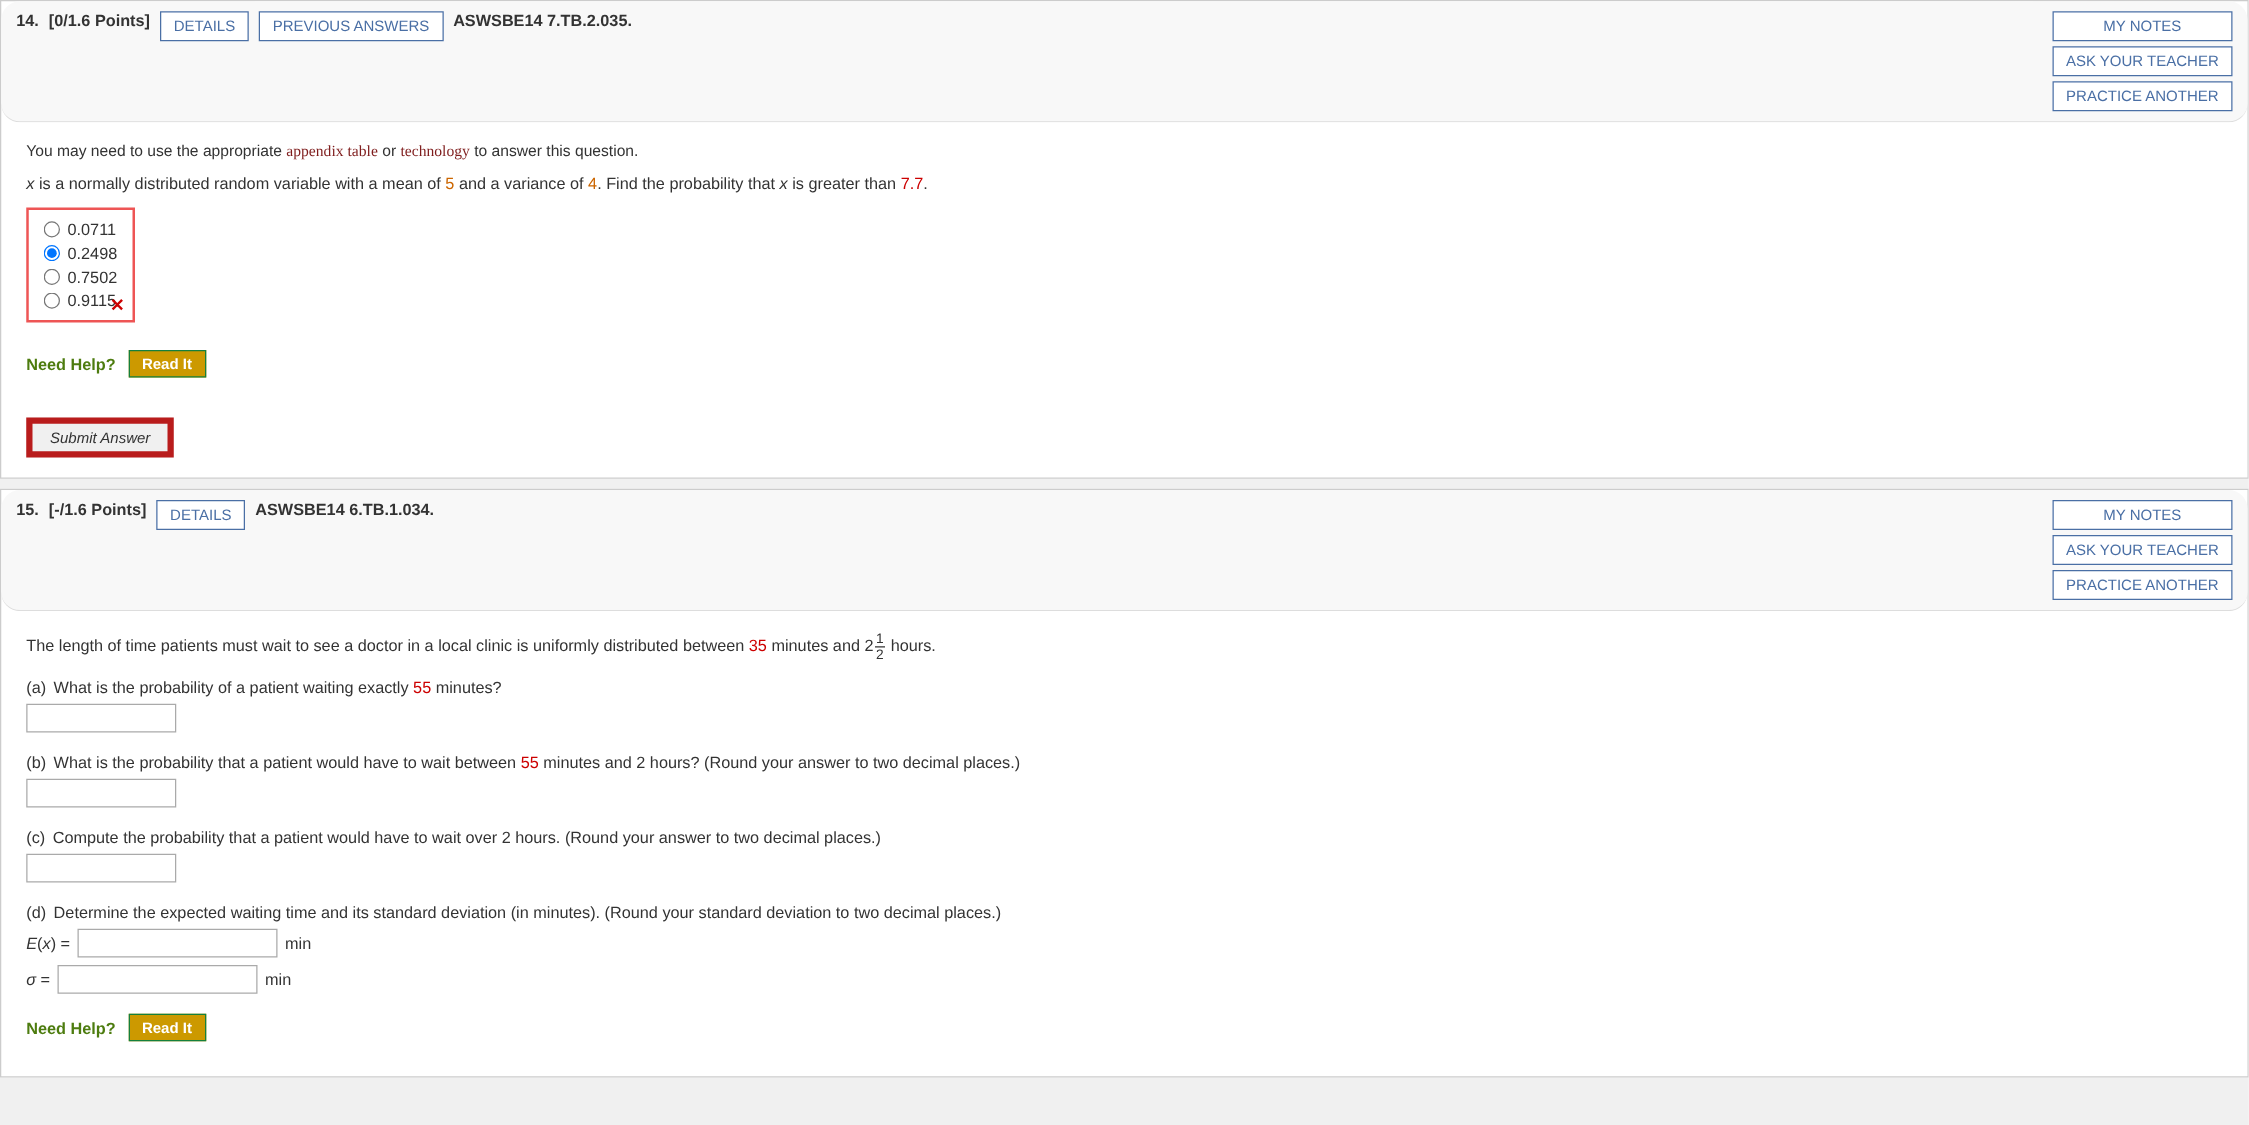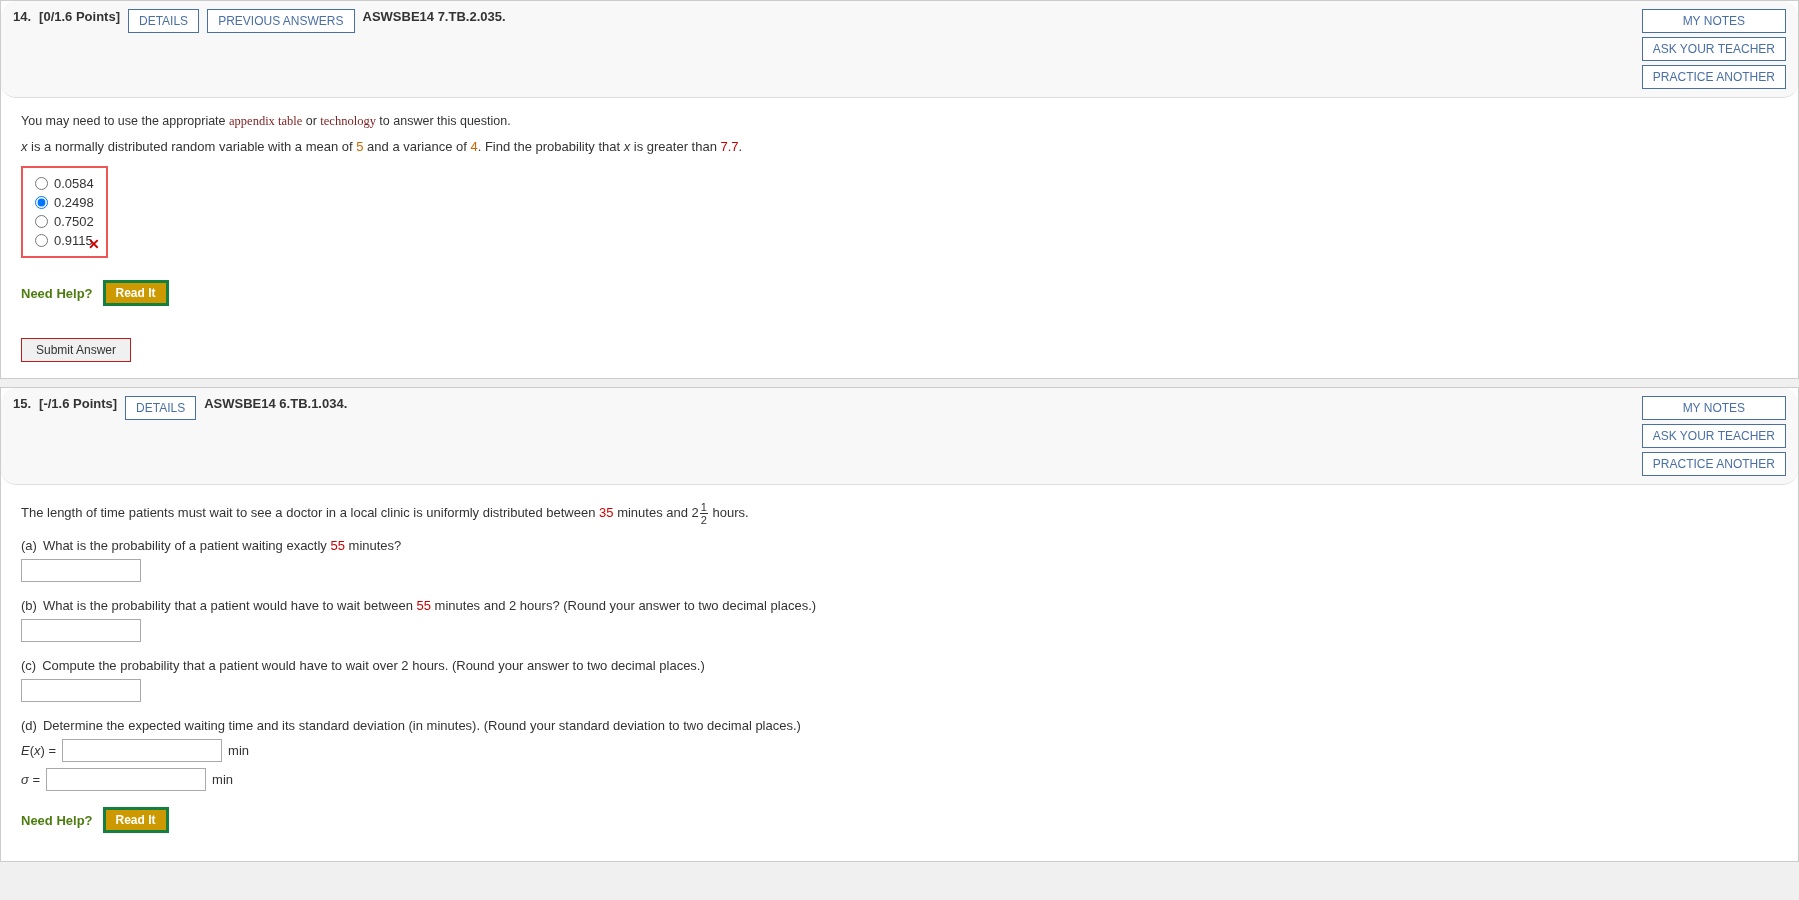--- a/index.html
+++ b/index.html
@@ -93,36 +93,37 @@
       margin-bottom: 12px;
     }
     .need-help-label {
       color: #4d7c0f;
       font-weight: bold;
       font-size: 13px;
     }
     .btn-read-it {
       background: #cc9900;
       color: #fff;
-      border: 3px solid #15803d;
+      border: 1px solid #15803d;
       padding: 3px 10px;
       font-size: 12px;
       cursor: pointer;
       font-weight: bold;
     }
     .submit-section {
       padding: 4px 20px 16px;
     }
     .btn-submit {
-      border: 1px solid #b91c1c;
+      border: 5px solid #b91c1c;
       background: #f0f0f0;
       color: #333;
       padding: 4px 14px;
       font-size: 12px;
       cursor: pointer;
+      font-style: italic;
     }
     .sub-question {
       margin-bottom: 16px;
     }
     .sub-question-label {
       font-size: 13px;
       margin-bottom: 6px;
     }
     .sub-question-label span.letter {
       margin-right: 6px;
@@ -179,21 +180,21 @@
   <div class="question-body">
     <div class="note-text">
       You may need to use the appropriate <a class="link-blue">appendix table</a> or <a class="link-blue">technology</a> to answer this question.
     </div>
     <div class="question-text">
       <em>x</em> is a normally distributed random variable with a mean of <span class="highlight-orange">5</span> and a variance of <span class="highlight-orange">4</span>. Find the probability that <em>x</em> is greater than <span class="highlight-red">7.7</span>.
     </div>
     <div class="radio-group">
       <div class="radio-option">
         <input type="radio" name="q14" style="">
-        <span>0.0584</span>
+        <span>0.0711</span>
       </div>
       <div class="radio-option">
         <input type="radio" name="q14" checked="" style="">
         <span>0.2498</span>
       </div>
       <div class="radio-option">
         <input type="radio" name="q14" style="">
         <span>0.7502</span>
       </div>
       <div class="radio-option">

